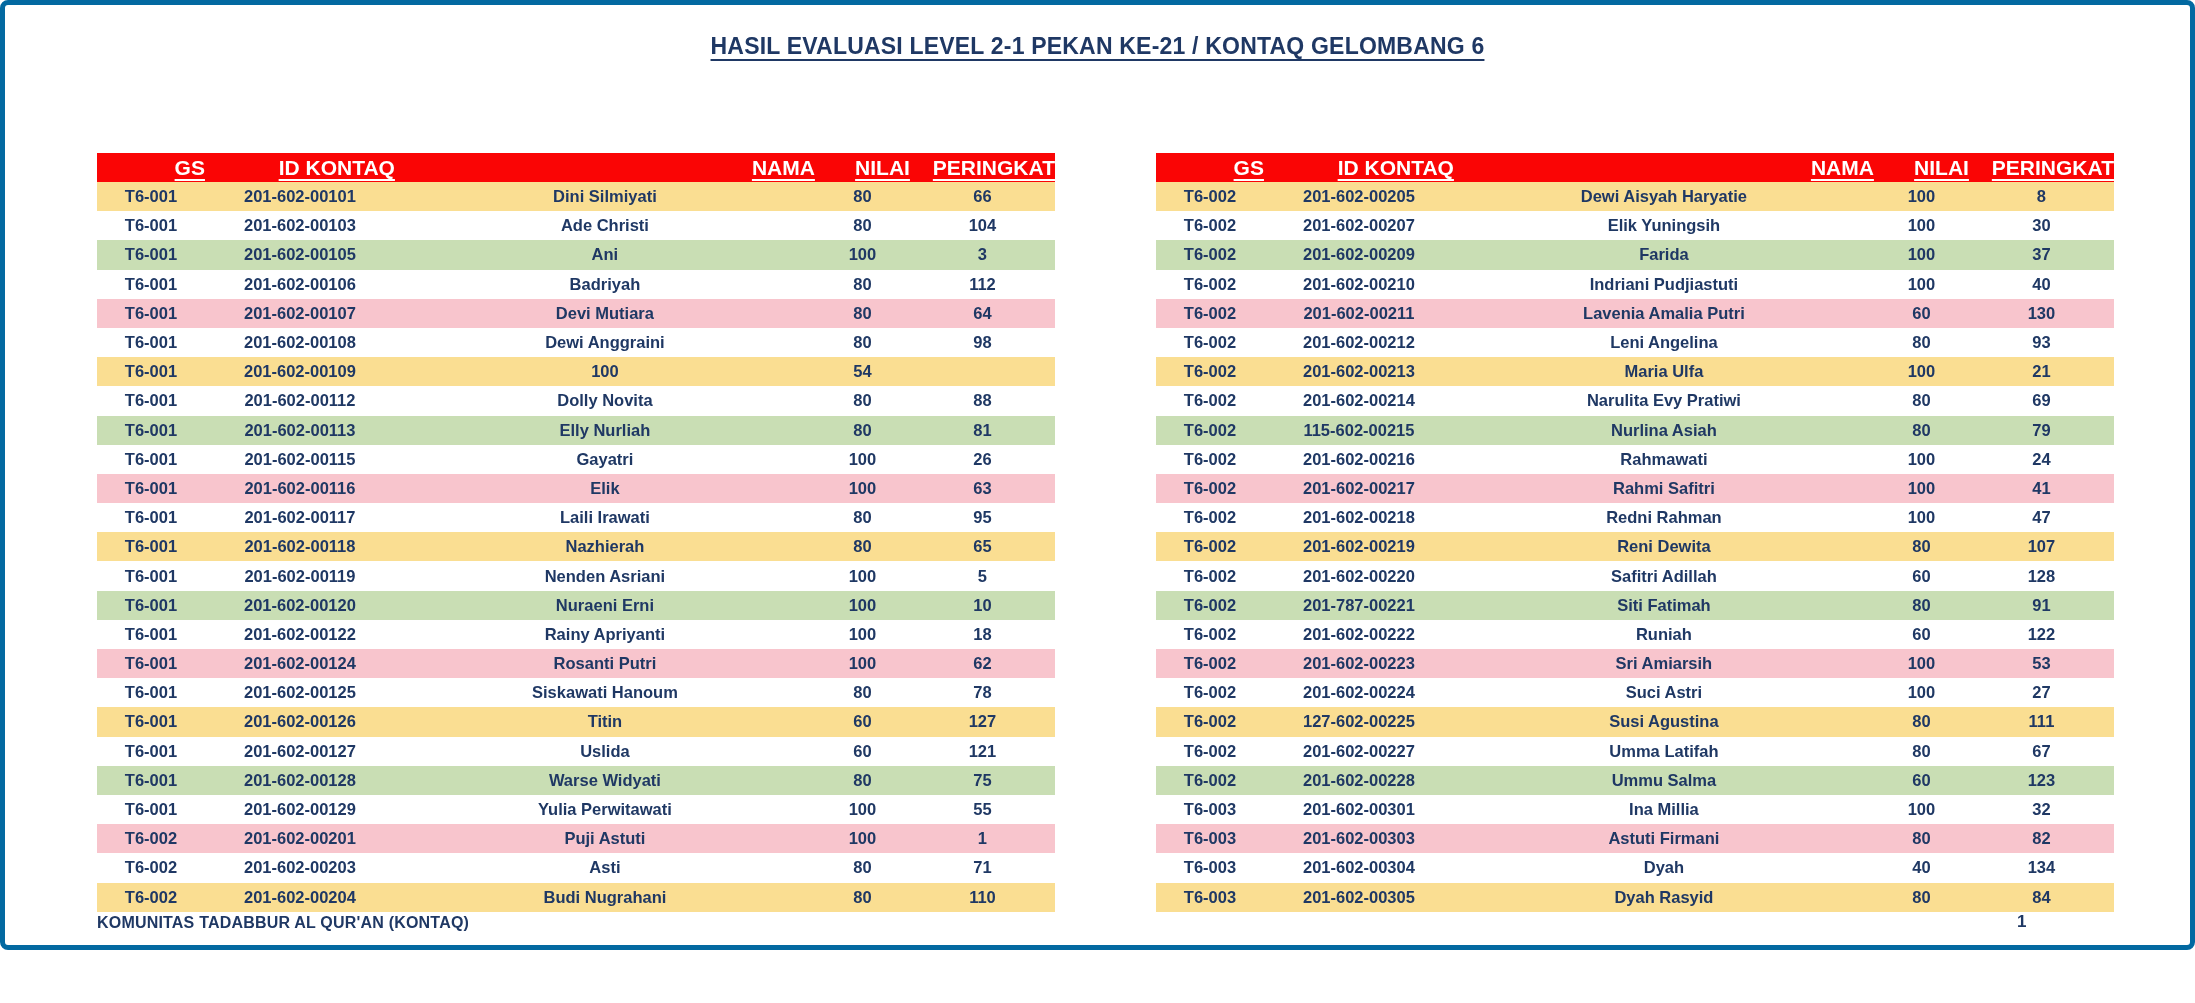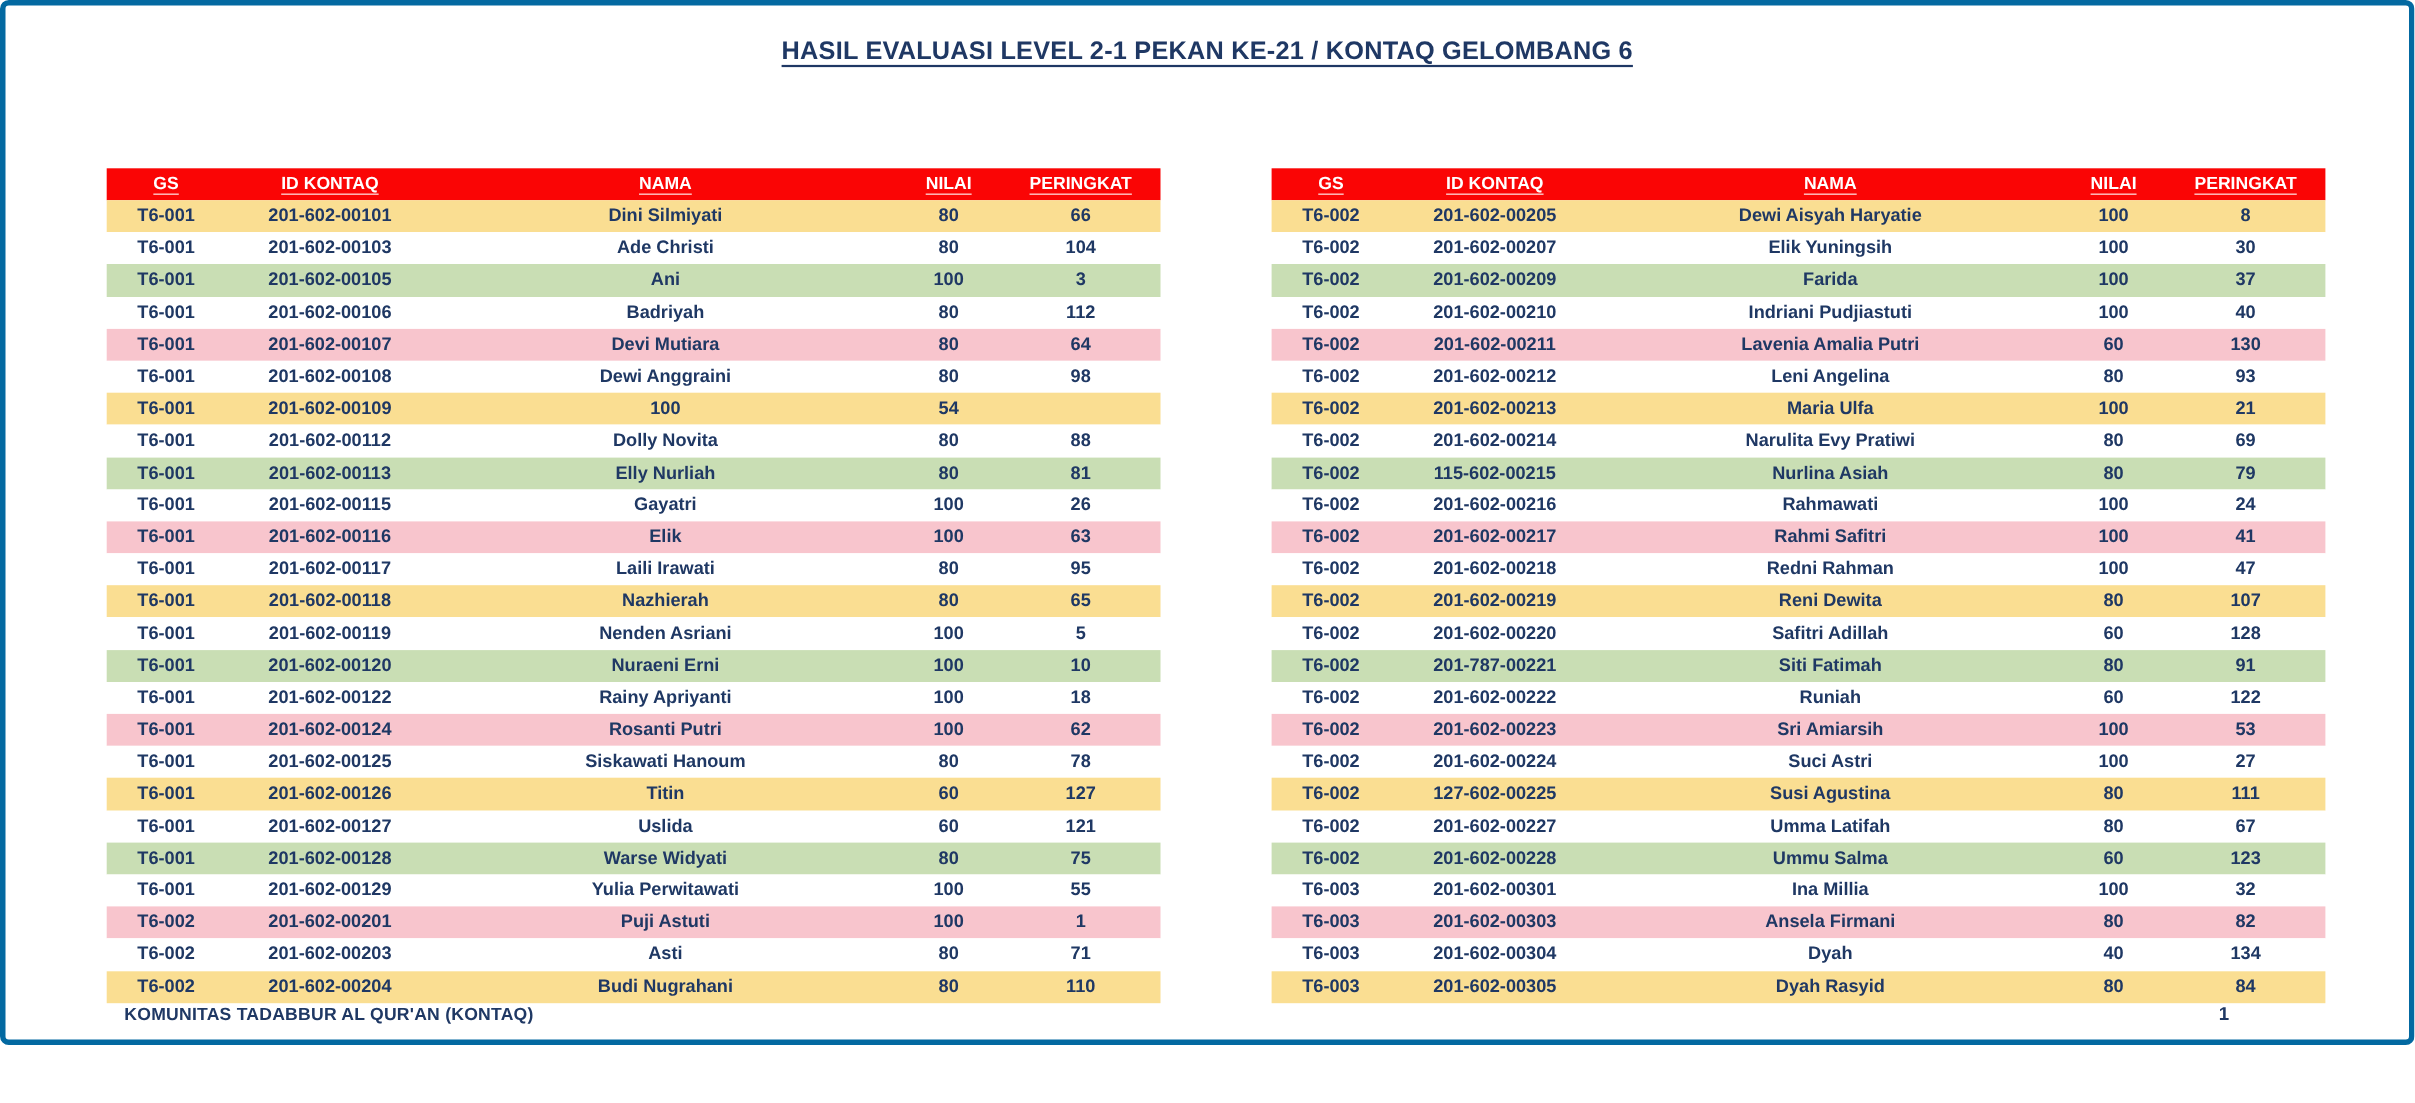--- a/index.html
+++ b/index.html
@@ -47,34 +47,34 @@
     font-size:16.5px;
     color:var(--ink);
     white-space:nowrap;
     overflow:visible;
     line-height:29px;
   }
   .t-row.header .t-cell{
     color:var(--header-ink);
     text-decoration:underline;
     text-underline-offset:4px;
-    font-size:16px;
+    font-size:21px;
+    text-align:right;
   }
   .band-yellow{background:var(--band-yellow);}
   .band-green{background:var(--band-green);}
   .band-pink{background:var(--band-pink);}
   .band-white{background:var(--band-white);}
   .footer-left{
     position:absolute;
     left:92px;bottom:13px;
     font-size:16px;
     font-weight:bold;
     color:var(--ink);
     letter-spacing:.2px;
-    margin-left:16px;
   }
   .footer-page{
     position:absolute;
     left:2012px;bottom:13px;
     font-size:17px;
     font-weight:bold;
     color:var(--ink);
   }
 </style>
 </head>
@@ -426,21 +426,21 @@
       <div class="t-row band-white">
         <div class="t-cell">T6-003</div>
         <div class="t-cell">201-602-00301</div>
         <div class="t-cell">Ina Millia</div>
         <div class="t-cell">100</div>
         <div class="t-cell">32</div>
       </div>
       <div class="t-row band-pink">
         <div class="t-cell">T6-003</div>
         <div class="t-cell">201-602-00303</div>
-        <div class="t-cell">Ansela Firmani</div>
+        <div class="t-cell">Astuti Firmani</div>
         <div class="t-cell">80</div>
         <div class="t-cell">82</div>
       </div>
       <div class="t-row band-white">
         <div class="t-cell">T6-003</div>
         <div class="t-cell">201-602-00304</div>
         <div class="t-cell">Dyah</div>
         <div class="t-cell">40</div>
         <div class="t-cell">134</div>
       </div>

